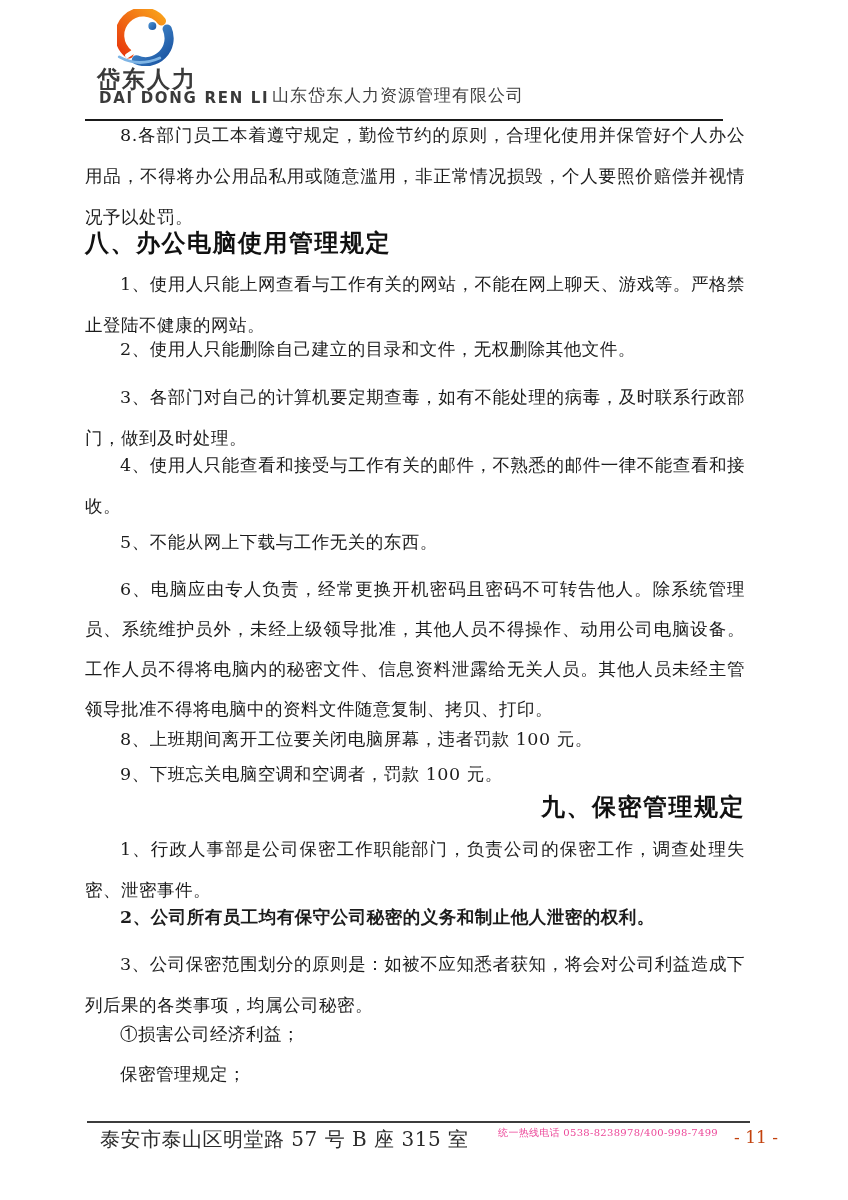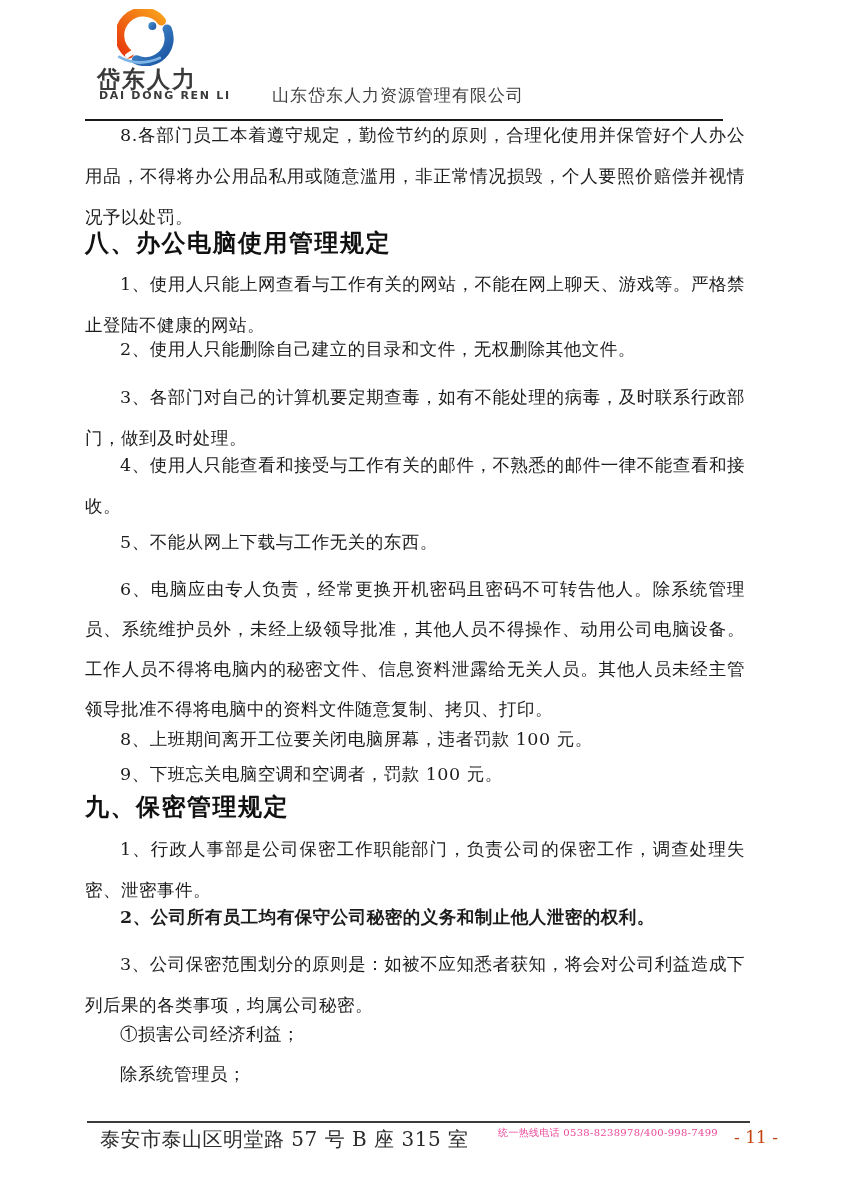--- a/index.html
+++ b/index.html
@@ -33,21 +33,21 @@
     font-weight: bold;
     letter-spacing: 2px;
     color: #3a3a3a;
     white-space: nowrap;
   }
   .logo-en {
     position: absolute;
     left: 99px;
     top: 89px;
     font-family: "DejaVu Sans", "Liberation Sans", sans-serif;
-    font-size: 11px;
+    font-size: 15px;
     font-weight: bold;
     letter-spacing: 1.7px;
     color: #3a3a3a;
     white-space: nowrap;
     text-align: right;
   }
   .company-name {
     position: absolute;
     left: 0;
     top: 84px;
@@ -98,21 +98,21 @@
   .b0  { top: 115px; }
   .b1  { top: 227px; }
   .b2  { top: 264px; }
   .b3  { top: 329px; }
   .b4  { top: 377px; }
   .b5  { top: 445px; }
   .b6  { top: 522px; }
   .b7  { top: 569px; line-height: 40px; }
   .b8  { top: 719px; }
   .b9  { top: 754px; }
-  .b10 { top: 791px; }
+  .b10 { top: 791px; text-align: right; }
   .b11 { top: 829px; }
   .b12 { top: 897px; font-weight: bold; }
   .b13 { top: 944px; }
   .b14 { top: 1014px; }
   .b15 { top: 1054px; }
 
   
   .footer-rule {
     position: absolute;
     left: 87px;
@@ -191,21 +191,21 @@
     <p class="para b5">4、使用人只能查看和接受与工作有关的邮件，不熟悉的邮件一律不能查看和接收。</p>
     <p class="para b6 single">5、不能从网上下载与工作无关的东西。</p>
     <p class="para b7">6、电脑应由专人负责，经常更换开机密码且密码不可转告他人。除系统管理员、系统维护员外，未经上级领导批准，其他人员不得操作、动用公司电脑设备。工作人员不得将电脑内的秘密文件、信息资料泄露给无关人员。其他人员未经主管领导批准不得将电脑中的资料文件随意复制、拷贝、打印。</p>
     <p class="para b8 single">8、上班期间离开工位要关闭电脑屏幕，违者罚款 100 元。</p>
     <p class="para b9 single">9、下班忘关电脑空调和空调者，罚款 100 元。</p>
     <h2 class="heading b10">九、保密管理规定</h2>
     <p class="para b11">1、行政人事部是公司保密工作职能部门，负责公司的保密工作，调查处理失密、泄密事件。</p>
     <p class="para b12 single">2、公司所有员工均有保守公司秘密的义务和制止他人泄密的权利。</p>
     <p class="para b13">3、公司保密范围划分的原则是：如被不应知悉者获知，将会对公司利益造成下列后果的各类事项，均属公司秘密。</p>
     <p class="para b14 single">①损害公司经济利益；</p>
-    <p class="para b15 single">除系统管理员；</p>
+    <p class="para b15 single">保密管理规定；</p>
   </div>
 
   <div>
     <div class="footer-rule"></div>
     <div class="footer-address">泰安市泰山区明堂路 57 号 B 座 315 室</div>
     <div class="footer-hotline">统一热线电话 0538-8238978/400-998-7499</div>
     <div class="footer-pagenum">- 11 -</div>
   </div>
 
 </div>

